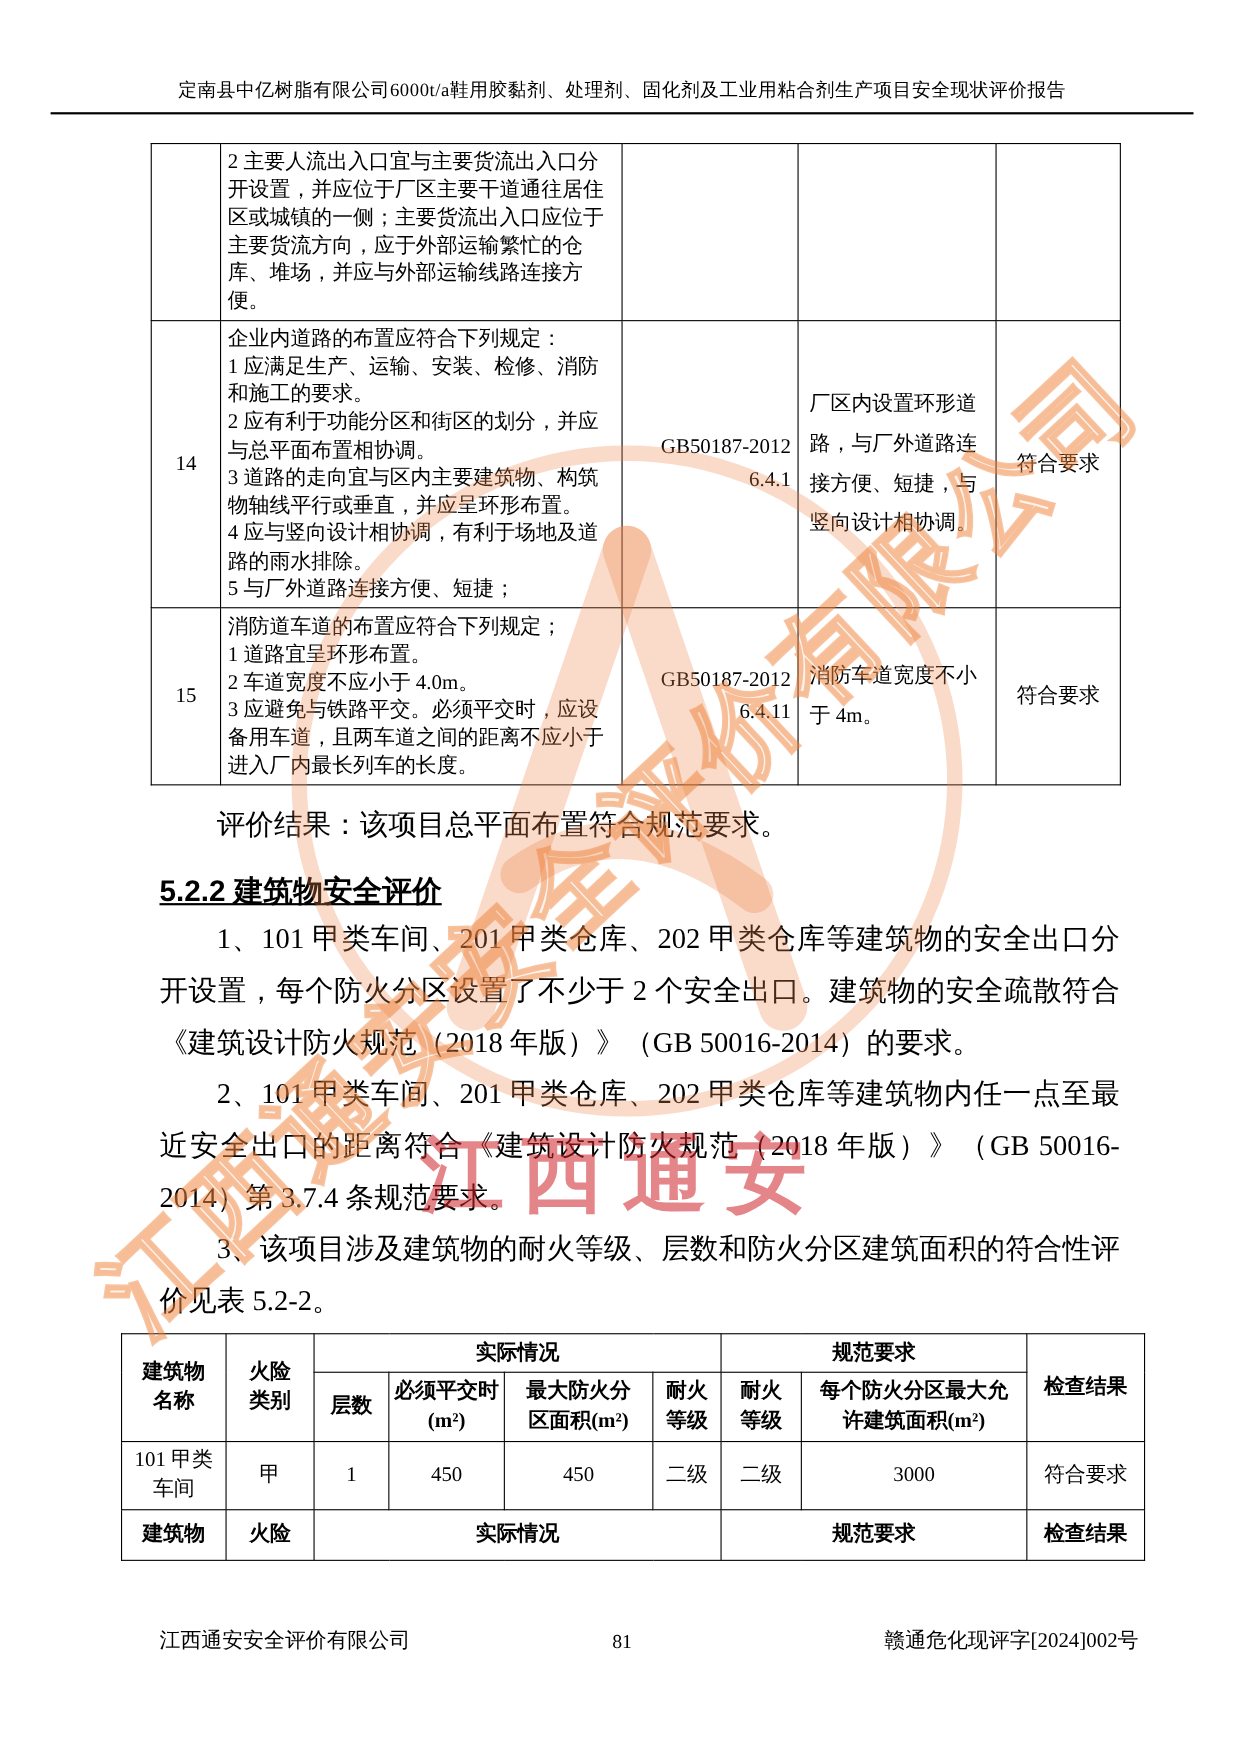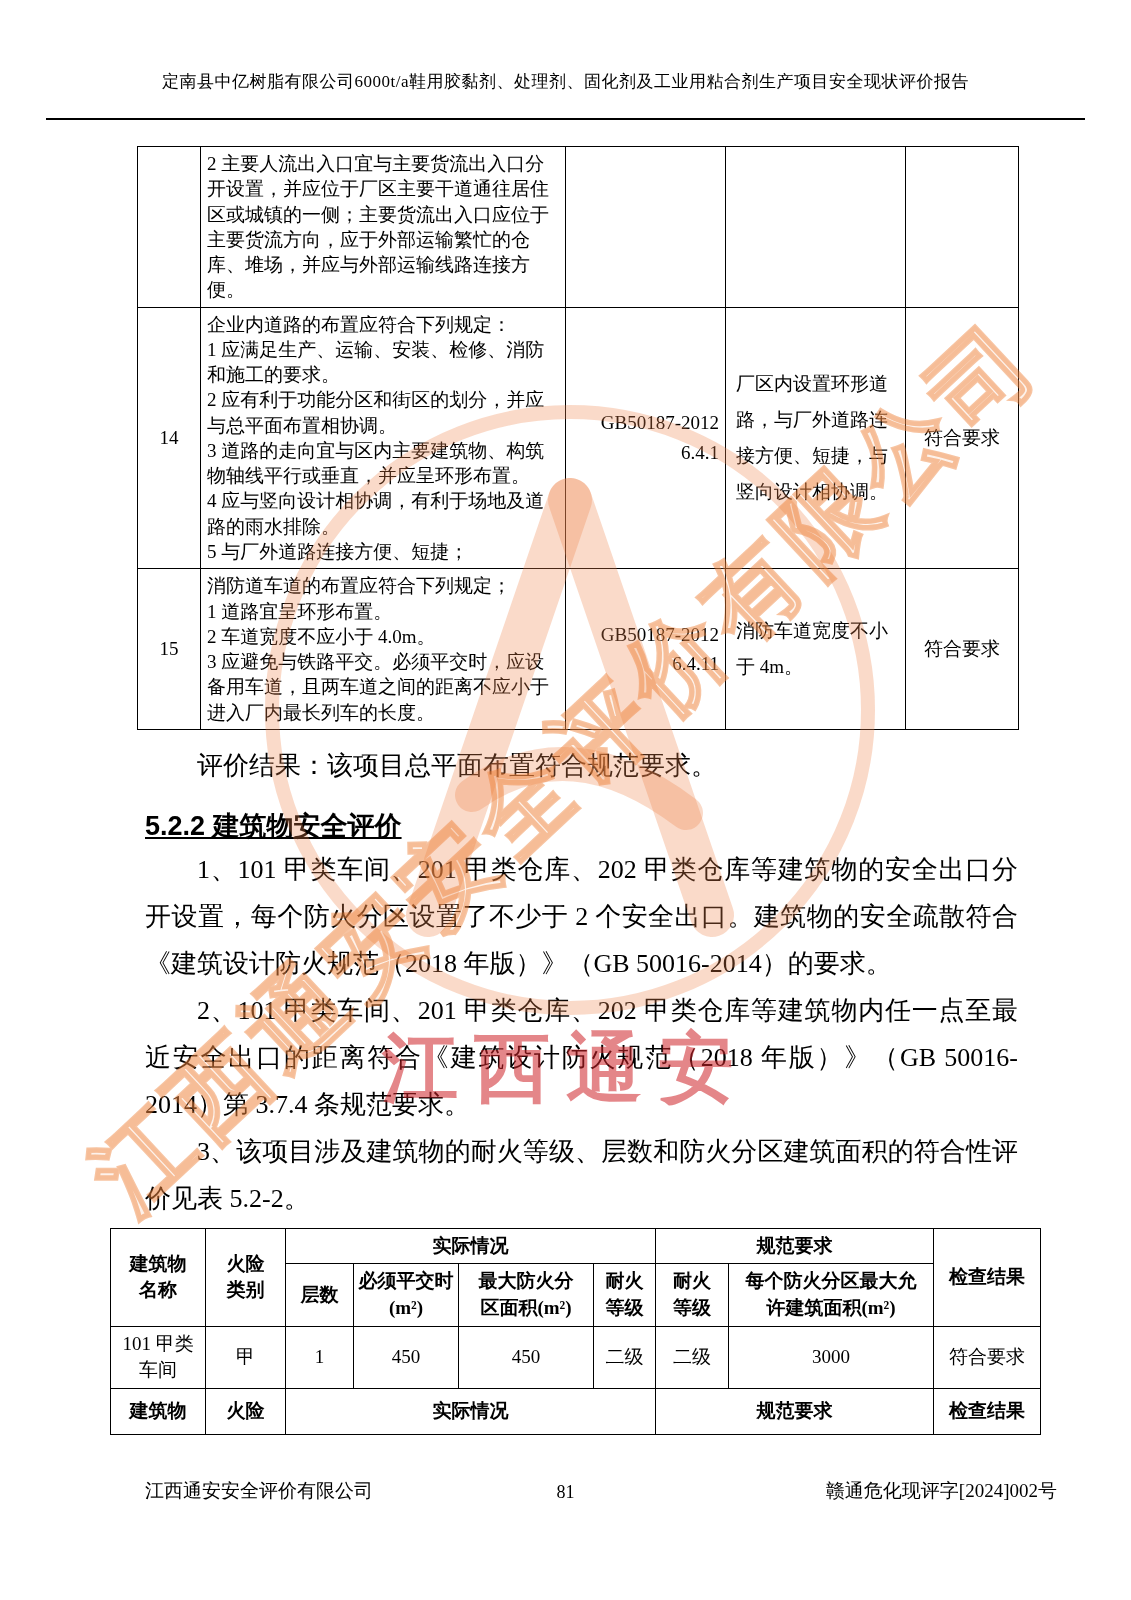--- a/index.html
+++ b/index.html
@@ -12,21 +12,21 @@
     background: #ffffff;
     overflow: hidden;
     font-family: "Liberation Serif", "DejaVu Serif", serif;
     color: #000;
   }
   .content { position: relative; z-index: 1; }
 
   
   .doc-header {
     margin: 70px 46px 0 46px;
-    padding: 0 48px 25px 48px;
+    padding: 0 48px 9px 48px;
     border-bottom: 2px solid #000;
     text-align: center;
     font-size: 17px;
     letter-spacing: 0.5px;
     white-space: nowrap;
   }
 
   
   table { border-collapse: collapse; }
   .t1 {
@@ -104,21 +104,21 @@
   
   .doc-footer {
     position: absolute;
     left: 0; right: 0;
     top: 1478px;
     z-index: 1;
     font-size: 19px;
   }
   .footer-left  { position: absolute; left: 145px; top: 0; }
   .footer-page  { position: absolute; left: 0; right: 0; top: 4px; text-align: center; font-size: 18px; }
-  .footer-right { position: absolute; right: 74px; top: 0; }
+  .footer-right { position: absolute; right: 96px; top: 0; }
 
   
   .watermark {
     position: absolute;
     inset: 0;
     z-index: 3;
     pointer-events: none;
     overflow: hidden;
   }
   .wm-logo {

